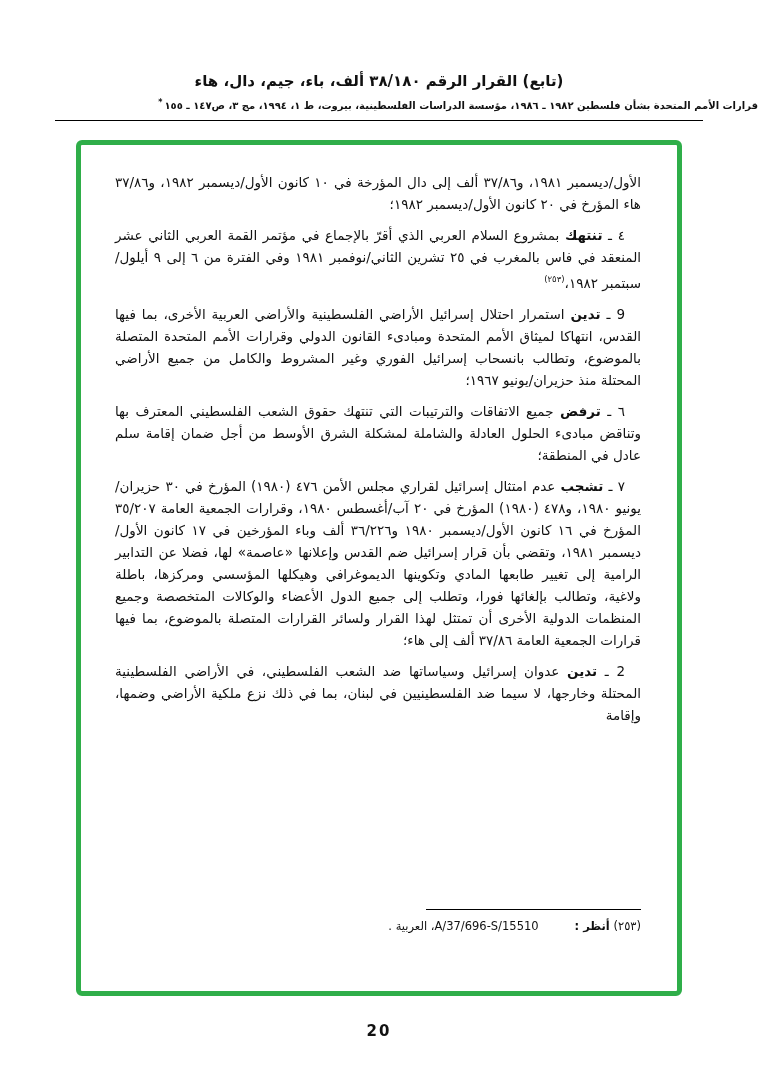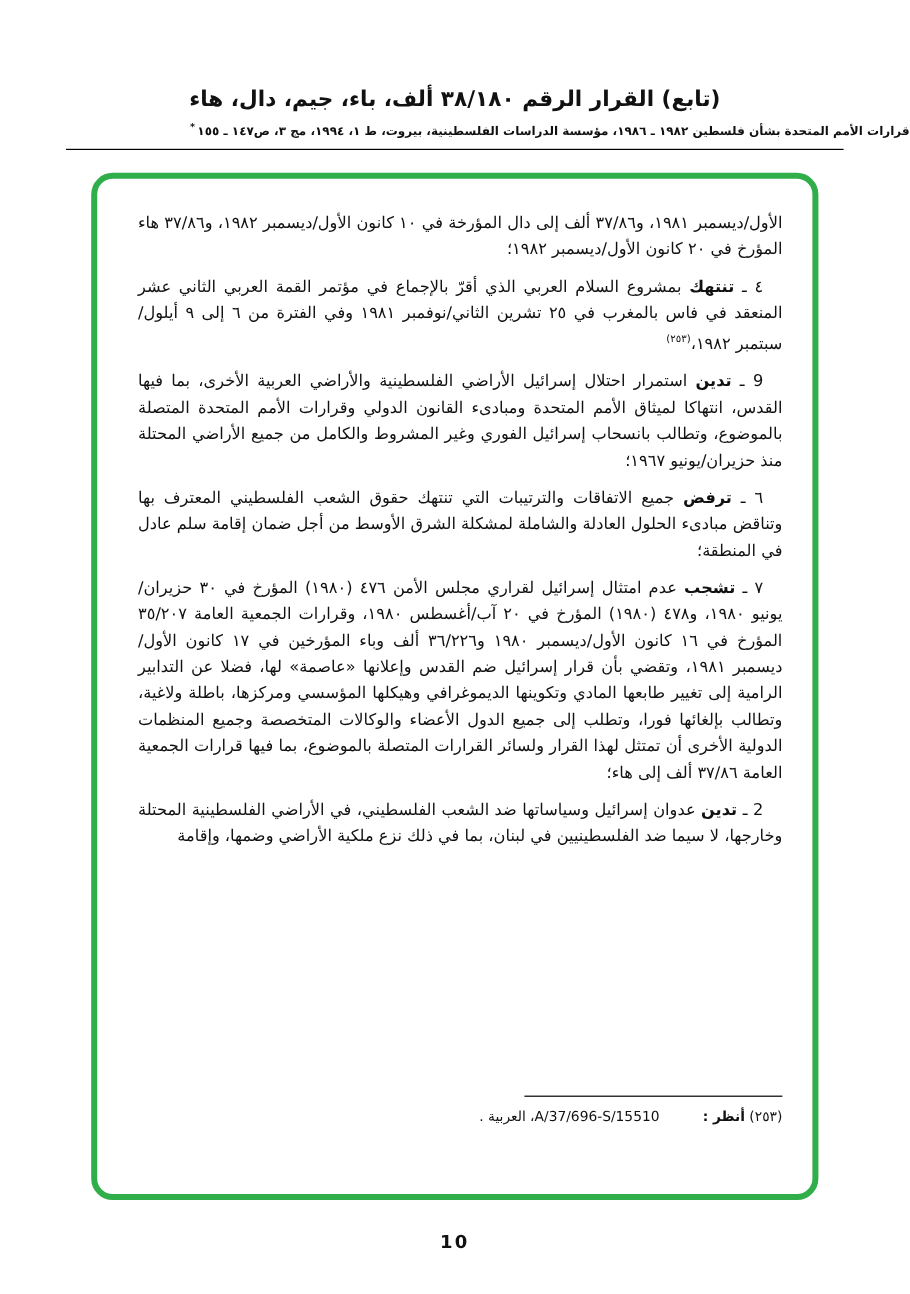--- a/index.html
+++ b/index.html
@@ -7,31 +7,31 @@
   html, body { margin: 0; padding: 0; background: #ffffff; }
   body { font-family: "DejaVu Sans", sans-serif; color: #111; }
 
   .sheet {
     width: 758px; height: 1078px;
     margin: 0 auto; background: #ffffff;
     overflow: hidden; position: relative;
   }
 
   .header { padding-top: 72px; text-align: center; direction: rtl; }
-  .doc-title { font-size: 18px; font-weight: bold; letter-spacing: .2px; }
+  .doc-title { font-size: 15px; font-weight: bold; letter-spacing: .2px; }
   .source-line { margin-top: 8px; font-size: 10px; font-weight: bold; text-align: right; }
   .source-note-mark { font-size: 8px; vertical-align: super; margin-right: 2px; }
   .header-rule { width: 648px; margin: 9px auto 0; border: 0; border-top: 1.5px solid #000; }
 
   .frame {
     width: 606px; height: 856px;
     margin: 19px auto 0;
     border: 5px solid var(--frame-green);
-    border-radius: 18px;
-    padding: 26px 25px 16px 34px;
+    border-radius: 6px;
+    padding: 26px 36px 16px 34px;
     direction: rtl;
     display: flex; flex-direction: column;
     overflow: hidden;
   }
 
   .para {
     font-size: 13.5px; line-height: 22px;
     text-align: justify; margin: 0 0 9px;
   }
   .para.indent { text-indent: 16px; }
@@ -77,15 +77,15 @@
 
     <p class="para indent"><span>2 ـ </span><span class="lead">تدين</span><span> عدوان إسرائيل وسياساتها ضد الشعب الفلسطيني، في الأراضي الفلسطينية المحتلة وخارجها، لا سيما ضد الفلسطينيين في لبنان، بما في ذلك نزع ملكية الأراضي وضمها، وإقامة</span></p>
 
     <div class="footnote-area">
       <hr class="footnote-rule">
       <div class="footnote"><span>(٢٥٣) </span><span class="fn-label">أنظر : </span><span class="fn-ref" dir="ltr">A/37/696-S/15510</span><span>، العربية .</span></div>
     </div>
 
   </div>
 
-  <div class="page-number">10</div>
+  <div class="page-number">20</div>
 
 </div>
 
 </body></html>

